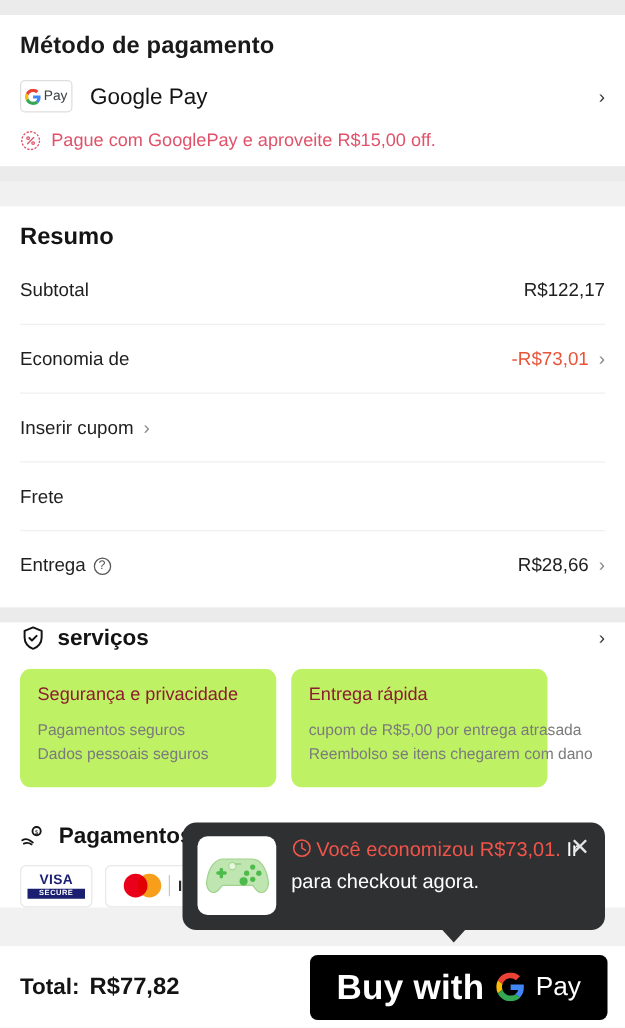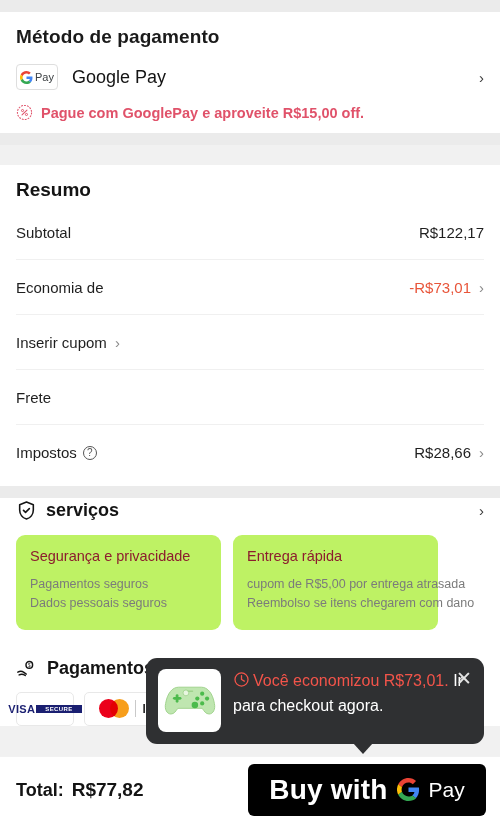--- a/index.html
+++ b/index.html
@@ -23,21 +23,21 @@
   .pm-row { display: flex; align-items: center; margin-top: 16px; }
   .gpay-badge {
     width: 42px; height: 26px; border: 1px solid #dedede; border-radius: 4px;
     background: #fff; display: flex; align-items: center; justify-content: center;
     gap: 2px; flex: 0 0 auto;
   }
   .gpay-badge .gtxt { font-size: 11px; color: #3c4043; font-weight: 500; }
   .pm-name { font-size: 18px; color: #141414; margin-left: 14px; flex: 1 1 auto; font-weight: 400; }
   .chev { color: #8a8a8a; font-size: 15px; line-height: 1; flex: 0 0 auto; }
   .chev.dark { color: #3b3b3b; }
-  .promo-row { display: flex; align-items: center; gap: 8px; margin-top: 14px; margin-bottom: 4px; font-weight: bold; }
+  .promo-row { display: flex; align-items: center; gap: 8px; margin-top: 14px; margin-bottom: 4px; }
   .promo-txt { color: #e0526a; font-size: 14.5px; }
 
   
   .sum-sec { padding: 14px 16px 6px 16px; margin-top: 20px; }
   .sum-title { font-size: 19px; font-weight: 700; color: #141414; margin-bottom: 4px; }
   .sum-row {
     display: flex; align-items: center; justify-content: space-between;
     height: 55px; border-bottom: 1px solid #f0f0f0;
   }
   .sum-row:last-child { border-bottom: none; }
@@ -65,21 +65,21 @@
 
   
   .pay-sec { padding: 14px 16px 0 16px; }
   .pay-head { display: flex; align-items: center; gap: 9px; }
   .pay-title { font-size: 18px; font-weight: 700; color: #141414; }
   .logos { display: flex; gap: 10px; margin-top: 12px; align-items: center; }
   .logo {
     height: 34px; border: 1px solid #e8e8e8; border-radius: 5px; background: #fff;
     display: flex; align-items: center; justify-content: center; padding: 0 7px; flex: 0 0 auto;
   }
-  .visa-box { flex-direction: row; gap: 1px; width: 58px; }
+  .visa-box { flex-direction: column; gap: 1px; width: 58px; }
   .visa-t { font-size: 11px; font-weight: 700; color: #1a1f71; letter-spacing: .3px; }
   .visa-s { font-size: 6px; font-weight: 700; color: #fff; background: #1a1f71; padding: 1px 9px; letter-spacing: .4px; }
   .mc-box { width: 120px; gap: 6px; }
   .mc-marks { position: relative; width: 30px; height: 19px; }
   .mc-marks i { position: absolute; top: 0; width: 19px; height: 19px; border-radius: 50%; }
   .mc-marks i.a { left: 0; background: #eb001b; }
   .mc-marks i.b { left: 11px; background: #f79e1b; mix-blend-mode: multiply; }
   .mc-sep { width: 1px; height: 17px; background: #c9c9c9; }
   .mc-txt { font-size: 12px; color: #2b2b2b; font-weight: 500; }
   .mc-txt b { font-weight: 700; }
@@ -188,21 +188,21 @@
         <span class="chev">›</span>
       </span>
     </div>
 
     <div class="sum-row">
       <span class="sum-label">Frete</span>
     </div>
 
     <div class="sum-row">
       <span class="sum-label">
-        <span>Impostos</span>
+        <span>Entrega</span>
         <span class="qmark">?</span>
       </span>
       <span class="sum-val">
         <span>R$28,66</span>
         <span class="chev">›</span>
       </span>
     </div>
   </section>
 
   <div class="band mid"></div>

